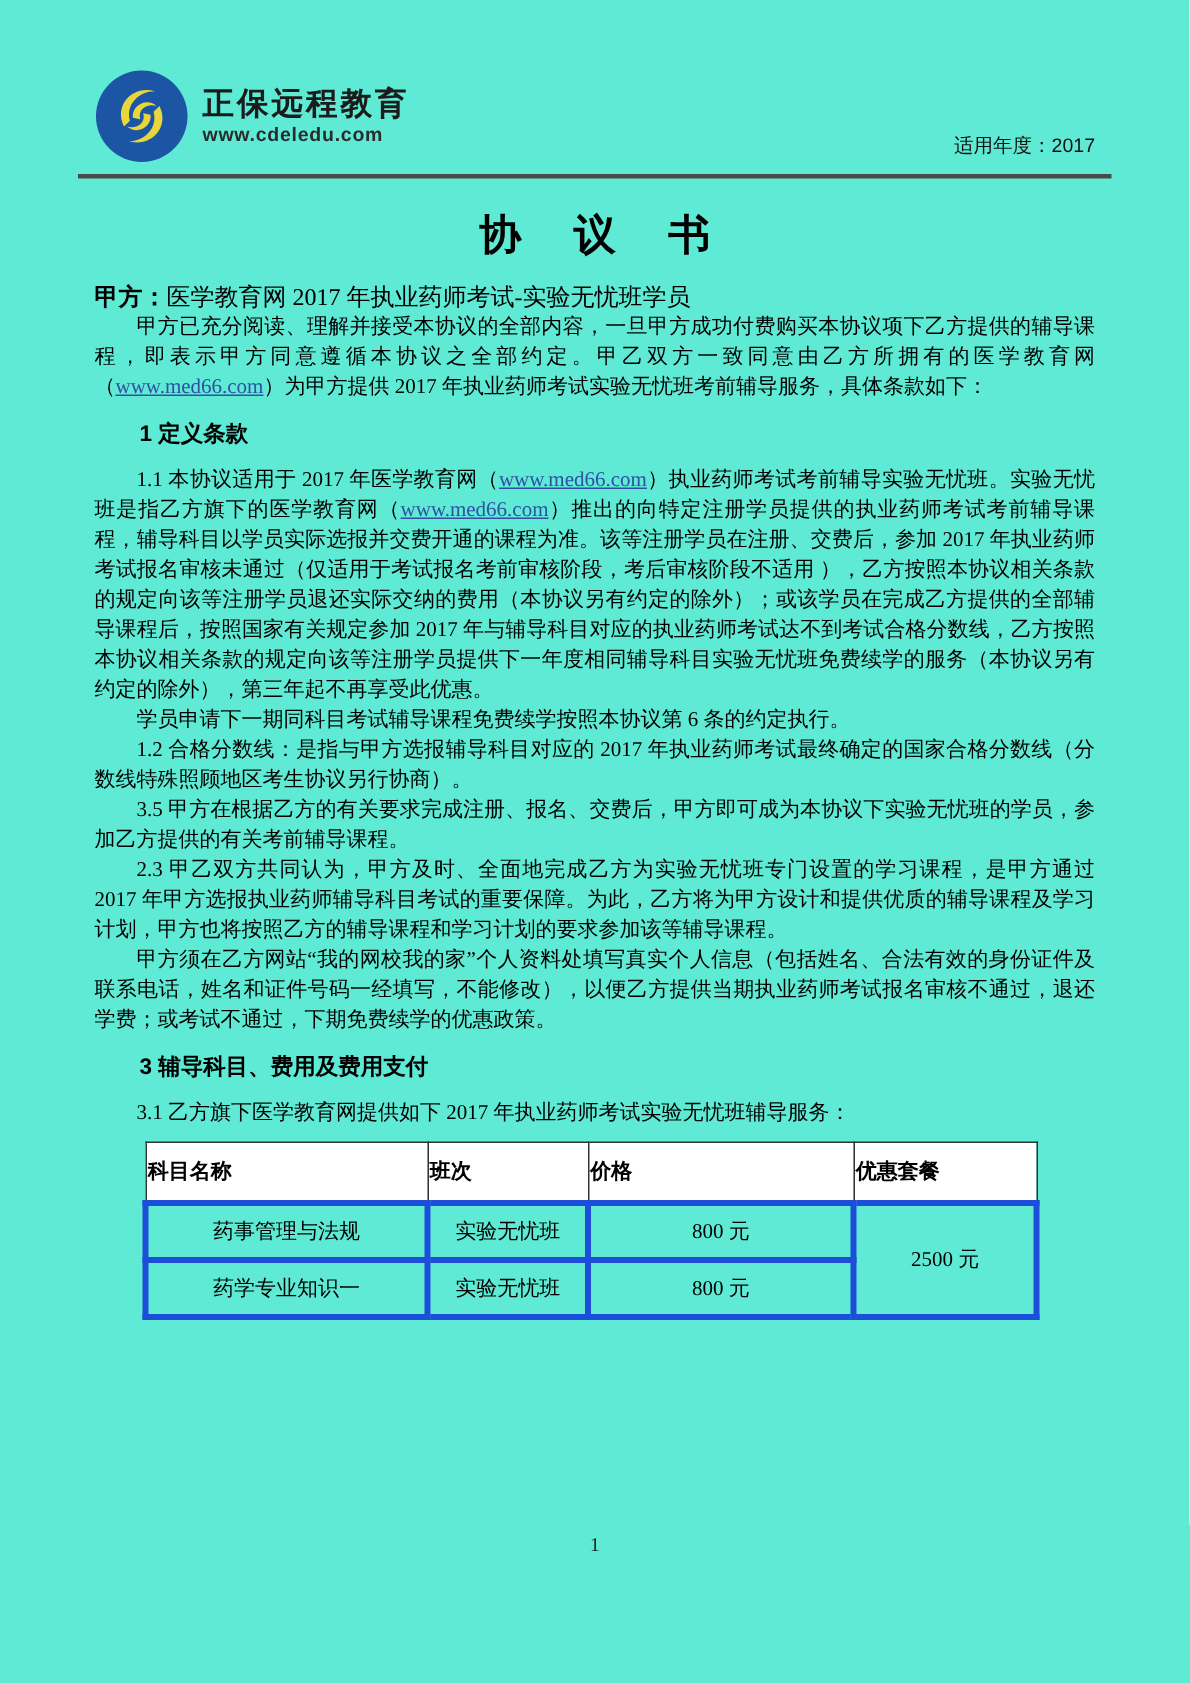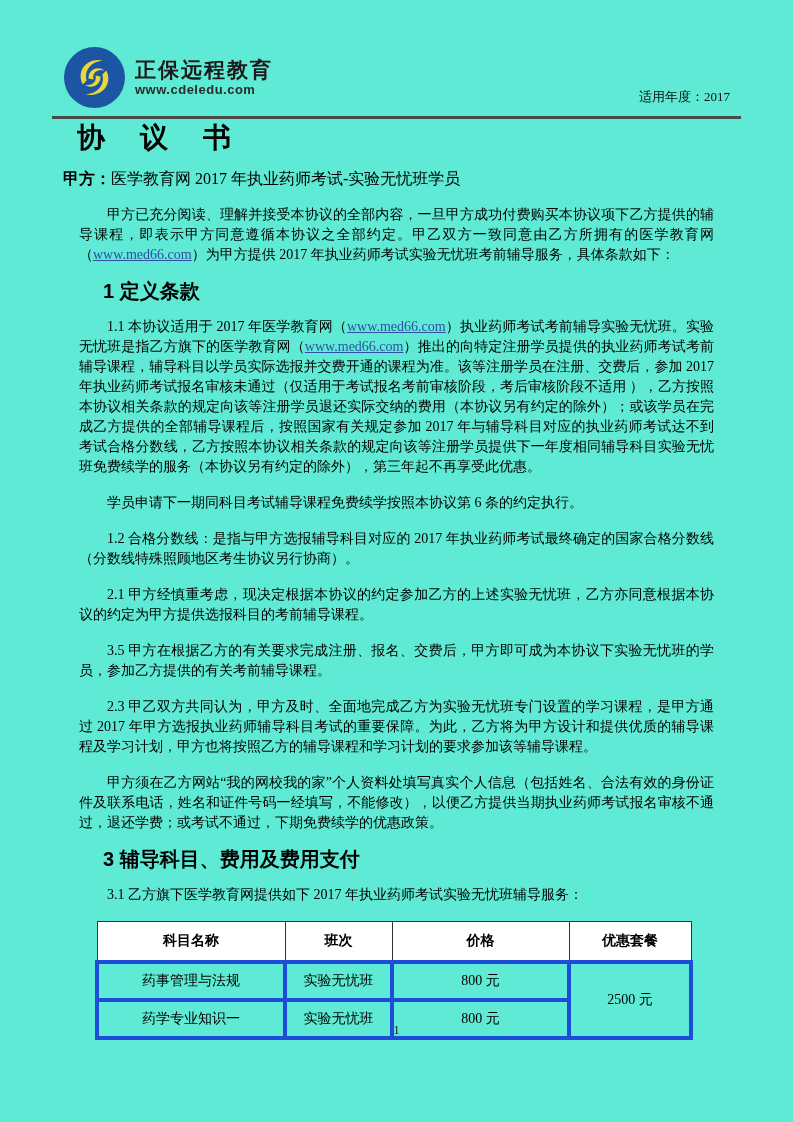--- a/index.html
+++ b/index.html
@@ -14,53 +14,53 @@
   .logo { width:63px; height:63px; display:block; }
   .brand-name {
     font-family:"Liberation Sans", sans-serif; font-weight:700;
     font-size:21px; color:#1b1b1b; letter-spacing:2px; line-height:1.15;
   }
   .brand-url {
     font-family:"Liberation Sans", sans-serif; font-weight:700;
     font-size:13px; color:#2b2b2b; letter-spacing:0.5px;
   }
   .year {
-    font-family:Liberation Serif, serif; font-size:13px; color:#111;
+    font-family:Liberation Sans, sans-serif; font-size:13px; color:#111;
     padding-bottom:3px;
   }
   .rule { height:3px; background:#4a4a4a; margin:7px -11px 0 -11px; }
   
   .doc-title {
-    font-weight:700; font-size:28px; line-height:38px;
-    letter-spacing:0.5em; text-indent:0.5em; 
+    text-align:center; font-weight:700; font-size:28px; line-height:38px;
+    letter-spacing:0.5em; text-indent:0.5em; margin-top:20px;
   }
   
   .parties { margin-top:11px; }
   .party { font-size:16px; line-height:21px; margin:0; }
   .party b { font-family:"Liberation Sans", sans-serif; }
   
   .bodytext p {
-    font-size:14px; line-height:20px; margin:16px;
+    font-size:14px; line-height:20px; margin:0;
     text-align:justify; text-indent:2em;
   }
   .intro { margin-top:19px; }
   .sec-h {
     font-family:"Liberation Sans", sans-serif; font-weight:700;
-    font-size:20px; line-height:20px; margin:11px 0; text-indent:2em;
+    font-size:15px; line-height:20px; margin:11px 0; text-indent:2em;
   }
   .link { color:#3050a5; text-decoration:underline; cursor:pointer; }
   
   .fee {
     border-collapse:collapse; margin:8px 0 0 32px;
     font-size:14px; table-layout:fixed; width:594px;
   }
   .fee th {
     font-family:"Liberation Sans", sans-serif; font-weight:700;
     border:1px solid #333; border-bottom:3px double #444;
-    height:36px; text-align:center; background:#fff;
+    height:36px; text-align:left; background:#fff;
   }
   .fee td { border:4px solid #1d4ed8; height:32px; text-align:center; }
   
   .page-num {
     position:absolute; top:1022px; left:0; width:100%;
     text-align:center; font-size:13px; color:#222;
   }
 </style>
 </head>
 <body>
@@ -93,21 +93,20 @@
 
   <div class="bodytext">
 
     <p class="intro"><span>甲方已充分阅读、理解并接受本协议的全部内容，一旦甲方成功付费购买本协议项下乙方提供的辅导课程，即表示甲方同意遵循本协议之全部约定。甲乙双方一致同意由乙方所拥有的医学教育网（</span><a class="link">www.med66.com</a><span>）为甲方提供 2017 年执业药师考试实验无忧班考前辅导服务，具体条款如下：</span></p>
 
     <div class="sec-h">1 定义条款</div>
     <p><span>1.1 本协议适用于 2017 年医学教育网（</span><a class="link">www.med66.com</a><span>）执业药师考试考前辅导实验无忧班。实验无忧班是指乙方旗下的医学教育网（</span><a class="link">www.med66.com</a><span>）推出的向特定注册学员提供的执业药师考试考前辅导课程，辅导科目以学员实际选报并交费开通的课程为准。该等注册学员在注册、交费后，参加 2017 年执业药师考试报名审核未通过（仅适用于考试报名考前审核阶段，考后审核阶段不适用 ），乙方按照本协议相关条款的规定向该等注册学员退还实际交纳的费用（本协议另有约定的除外）；或该学员在完成乙方提供的全部辅导课程后，按照国家有关规定参加 2017 年与辅导科目对应的执业药师考试达不到考试合格分数线，乙方按照本协议相关条款的规定向该等注册学员提供下一年度相同辅导科目实验无忧班免费续学的服务（本协议另有约定的除外），第三年起不再享受此优惠。</span></p>
     <p>学员申请下一期同科目考试辅导课程免费续学按照本协议第 6 条的约定执行。</p>
     <p>1.2 合格分数线：是指与甲方选报辅导科目对应的 2017 年执业药师考试最终确定的国家合格分数线（分数线特殊照顾地区考生协议另行协商）。</p>
 
-    <p>2.1 甲方经慎重考虑，现决定根据本协议的约定参加乙方的上述实验无忧班，乙方亦同意根据本协议的约定为甲方提供选报科目的考前辅导课程。</p>
     <p>3.5 甲方在根据乙方的有关要求完成注册、报名、交费后，甲方即可成为本协议下实验无忧班的学员，参加乙方提供的有关考前辅导课程。</p>
     <p>2.3 甲乙双方共同认为，甲方及时、全面地完成乙方为实验无忧班专门设置的学习课程，是甲方通过 2017 年甲方选报执业药师辅导科目考试的重要保障。为此，乙方将为甲方设计和提供优质的辅导课程及学习计划，甲方也将按照乙方的辅导课程和学习计划的要求参加该等辅导课程。</p>
     <p>甲方须在乙方网站“我的网校我的家”个人资料处填写真实个人信息（包括姓名、合法有效的身份证件及联系电话，姓名和证件号码一经填写，不能修改），以便乙方提供当期执业药师考试报名审核不通过，退还学费；或考试不通过，下期免费续学的优惠政策。</p>
 
     <div class="sec-h">3 辅导科目、费用及费用支付</div>
     <p>3.1 乙方旗下医学教育网提供如下 2017 年执业药师考试实验无忧班辅导服务：</p>
 
     <table class="fee">
       <colgroup>
         <col style="width:188px">

